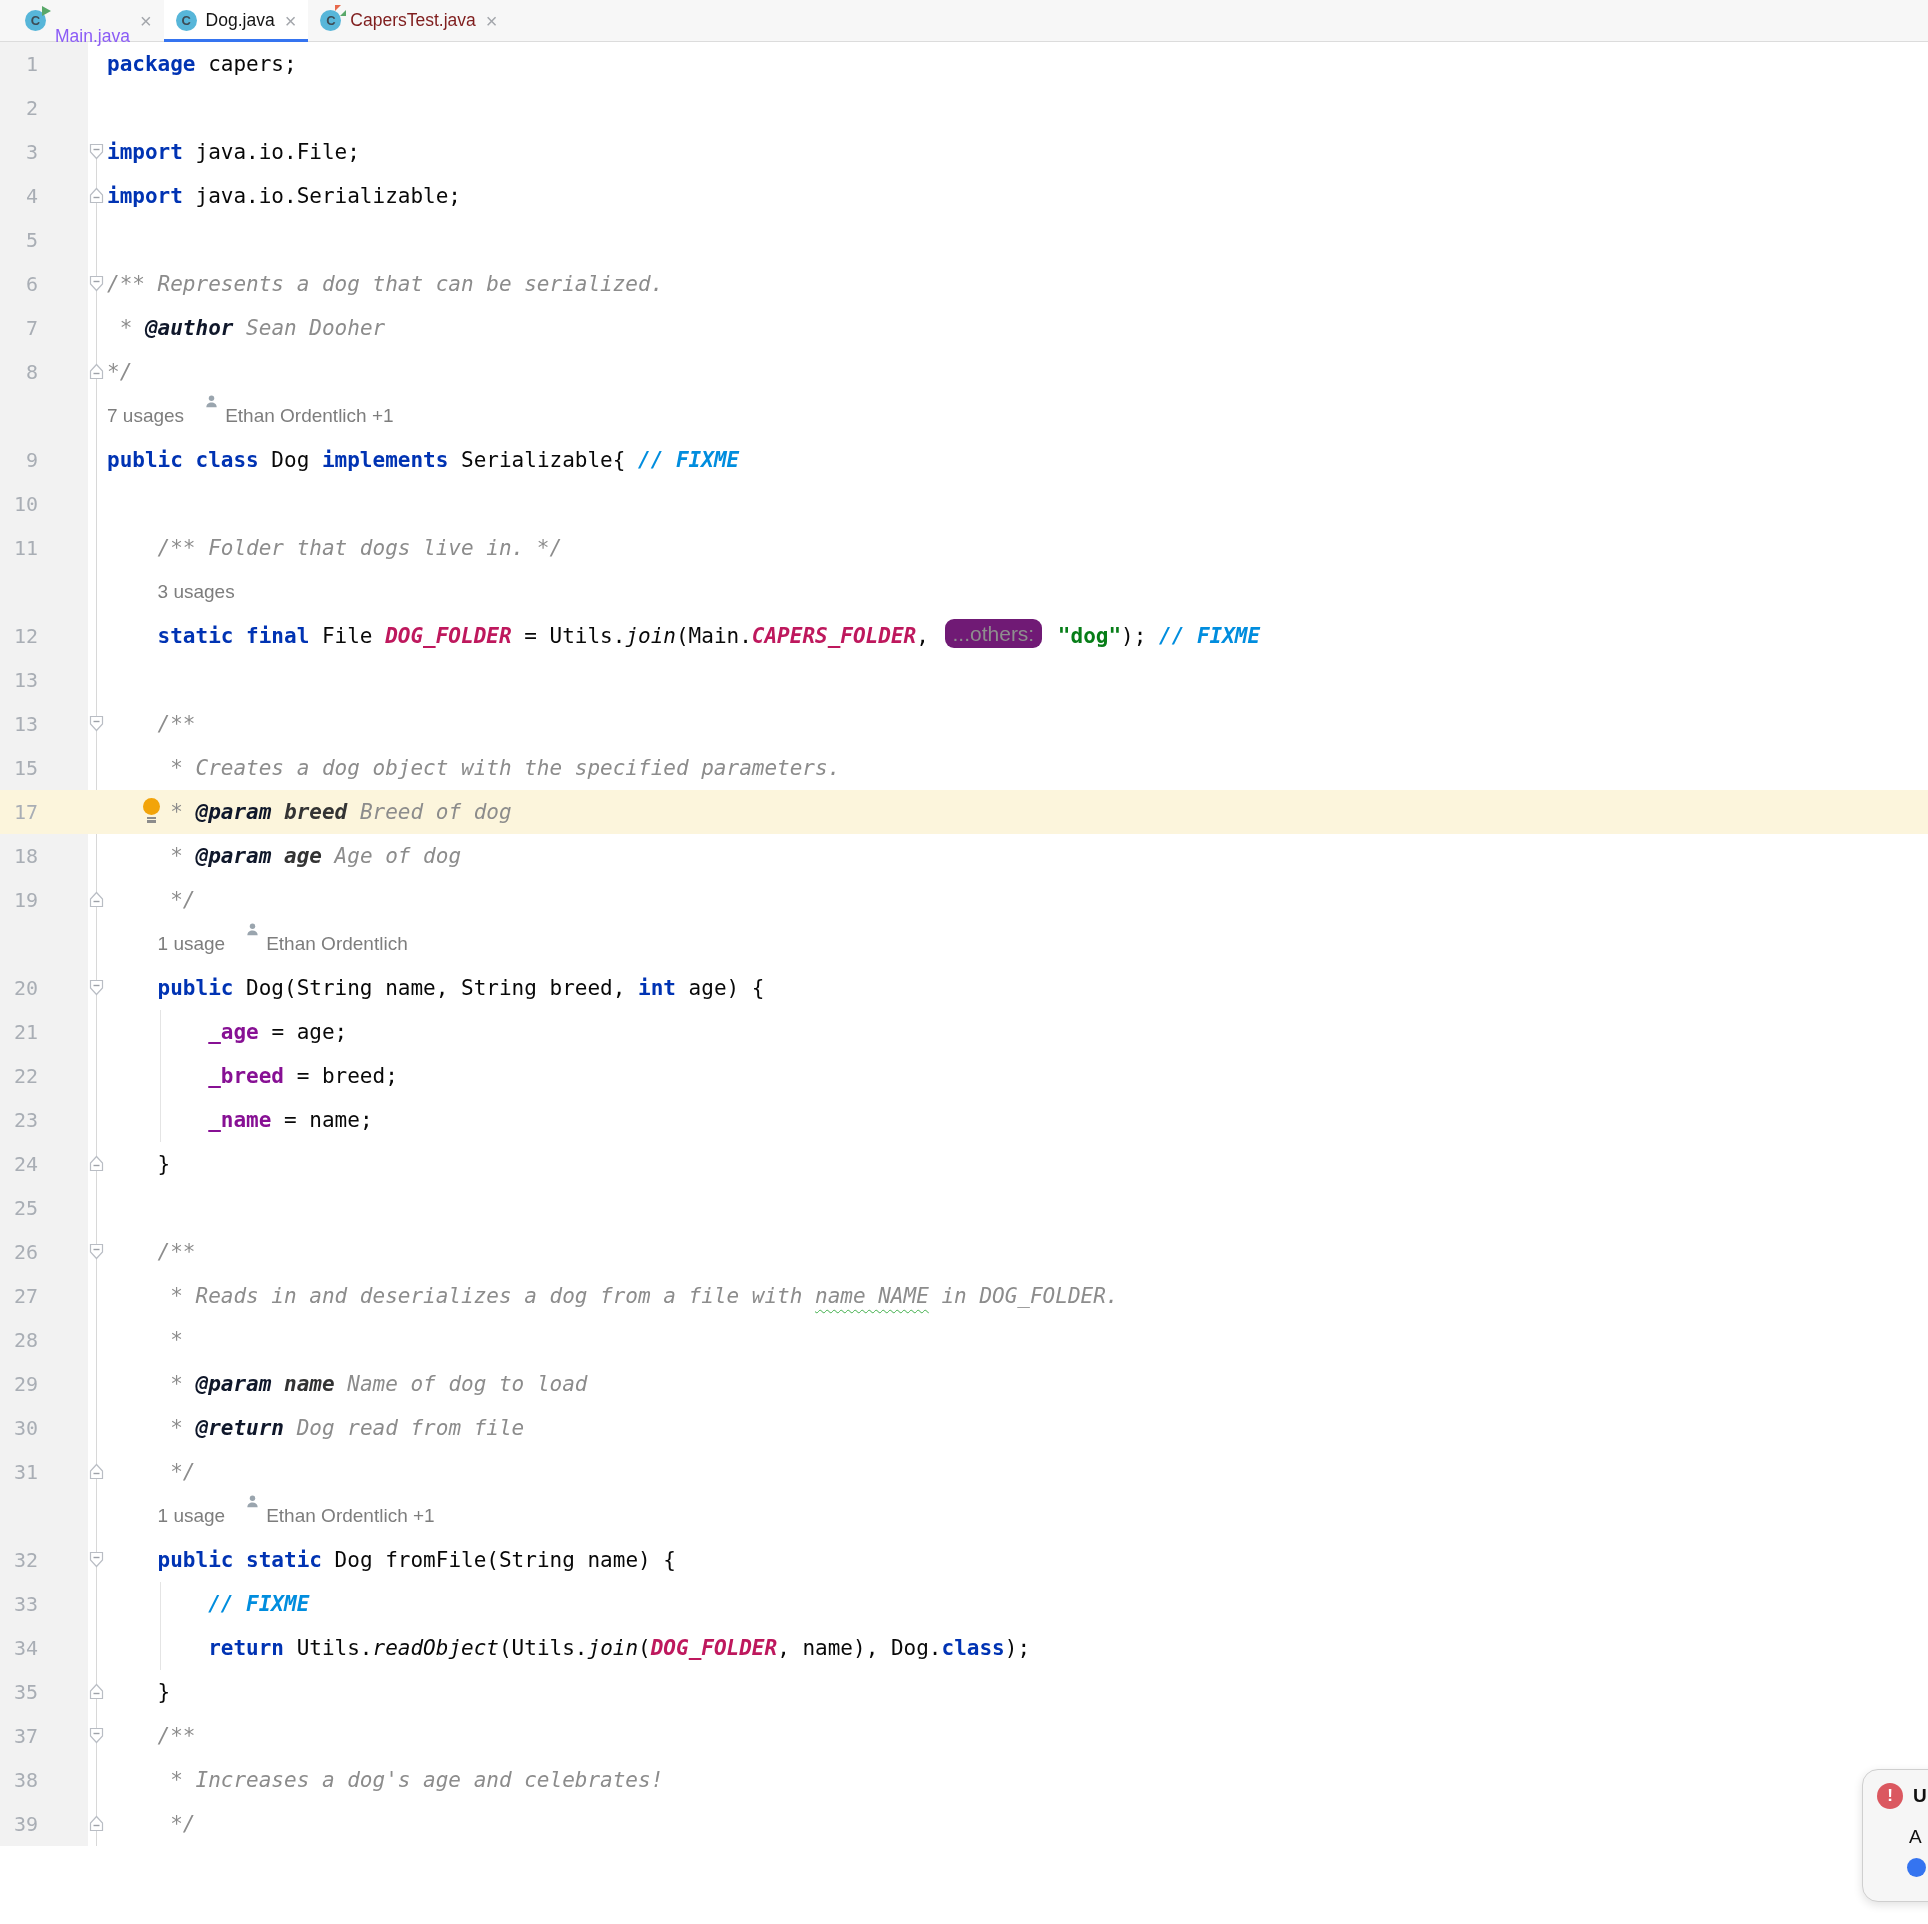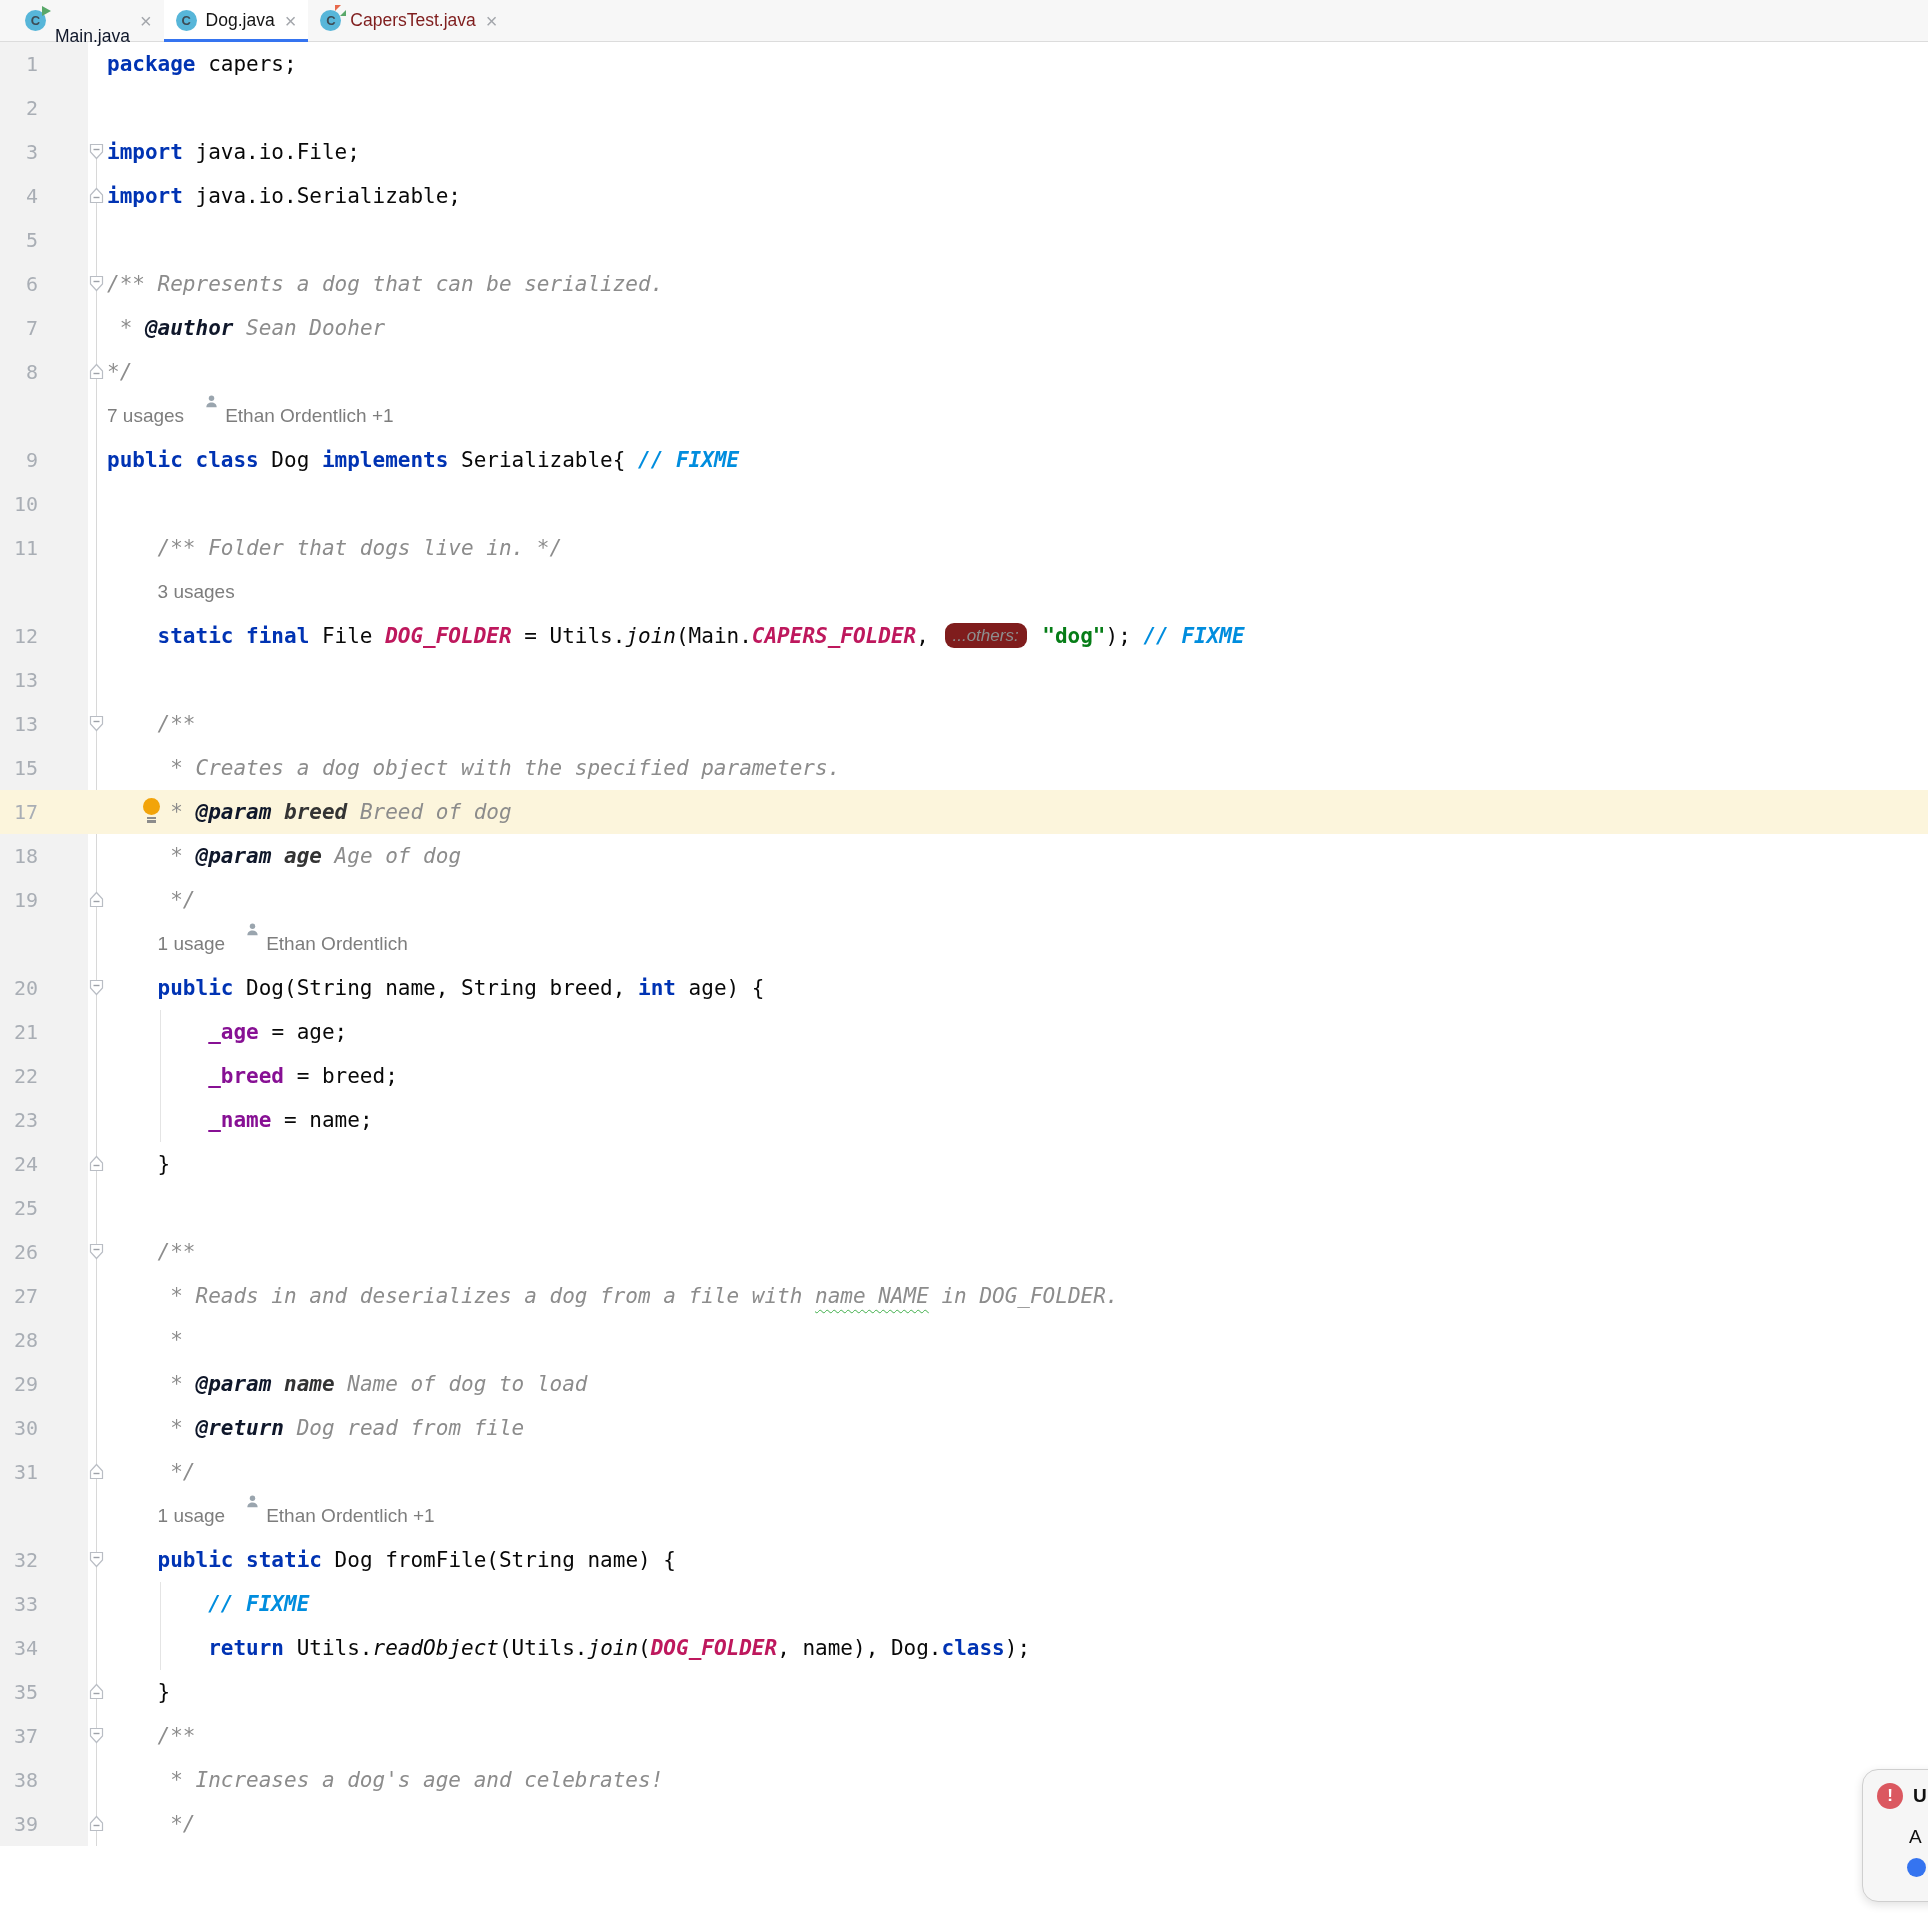--- a/index.html
+++ b/index.html
@@ -58,23 +58,23 @@
               text-underline-offset:4px; }
   .tk-pname { color:#333333; font-weight:bold; font-style:italic; }
   .tk-const { color:#be185d; font-weight:bold; font-style:italic; }
   .tk-fld   { color:#871094; font-weight:bold; }
   .tk-mtd   { color:#080808; font-style:italic; }
   .tk-str   { color:#067D17; font-weight:bold; }
   .tk-todo  { color:#008DDE; font-style:italic; font-weight:bold; }
   .tk-cmwavy{ color:#8C8C8C; font-style:italic;
               text-decoration:underline wavy #3FAE4A;
               text-decoration-thickness:1px; text-underline-offset:6px;margin-top:44px; }
-  .tk-hint  { font-family:"Liberation Sans", sans-serif; font-size:17px;
-              color:#8e8e8e; background:#7f1d1d; border-radius:9px;
-              padding:3px 8px; margin:0 3px; position:relative; top:-2px;font-style:italic; }
+  .tk-hint  { font-family:"Liberation Sans", sans-serif; font-size:21px;
+              color:#8e8e8e; background:#701a75; border-radius:9px;
+              padding:3px 8px; margin:0 3px; position:relative; top:-2px; }
 
   
   .notif { position:absolute; left:1862px; top:1769px; width:300px; height:133px;
            background:#f6f6f6; border:1px solid #cfcfcf; border-radius:16px;
            box-shadow:0 3px 10px rgba(0,0,0,.12); }
   .erricon { position:absolute; left:14px; top:13px; width:26px; height:26px;
              border-radius:50%; background:#DB5860; color:#fff; font-weight:bold;
              font-size:17px; display:flex; align-items:center; justify-content:center; }
   .nl1 { position:absolute; left:50px; top:13px; font-size:19px; font-weight:600;
          color:#111; line-height:26px; }
@@ -84,21 +84,21 @@
 </style>
 </head>
 <body>
 
 <div class="tabbar" id="tabbar">
     <div class="tab">
       <span class="clsicon">
         <span>C</span>
         <span class="badge-run"></span>
       </span>
-      <span class="label" style="color: #0f172a; margin-top: 32px;">Main.java</span>
+      <span class="label" style="color: #8b5cf6; margin-top: 32px;">Main.java</span>
       <span class="close">×</span>
     </div>
     <div class="tab active">
       <span class="clsicon">
         <span>C</span>
       </span>
       <span class="label" style="color: rgb(20, 20, 20);">Dog.java</span>
       <span class="close">×</span>
     </div>
     <div class="tab">

